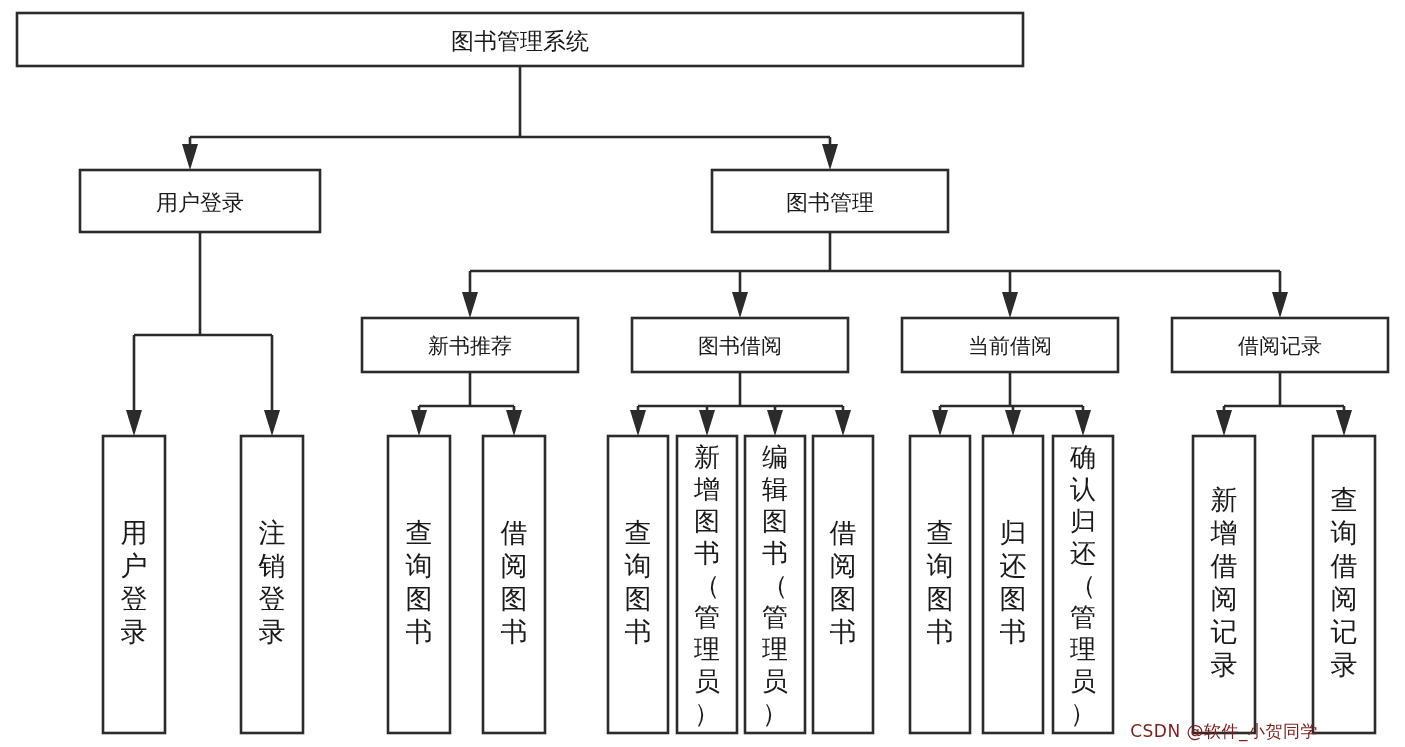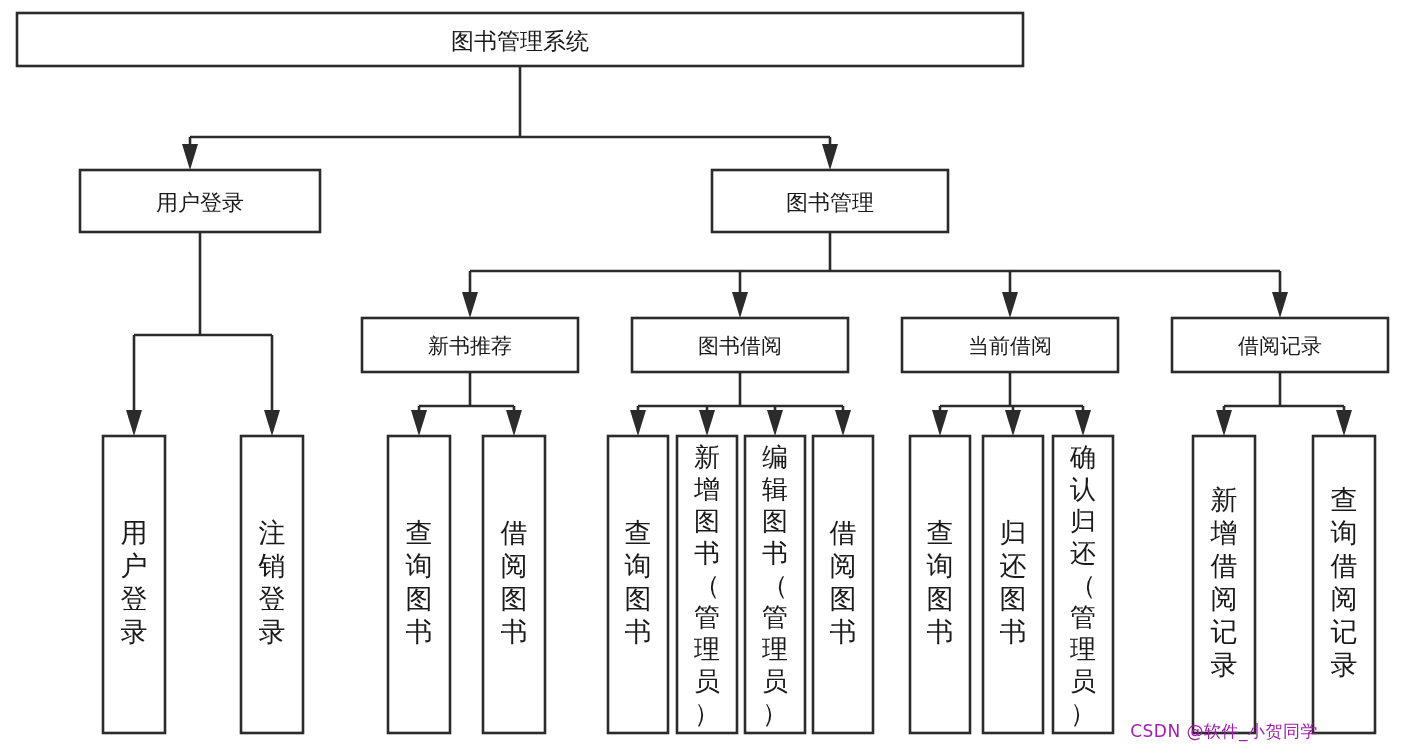--- a/index.html
+++ b/index.html
@@ -51,21 +51,21 @@
     font-family: "DejaVu Sans", "Liberation Sans", sans-serif;
     fill: #1a1a1a;
     text-anchor: middle;
   }
   .watermark {
     position: absolute;
     right: 8px;
     bottom: 4px;
     font-family: "DejaVu Sans", "Liberation Sans", sans-serif;
     font-size: 17px;
-    color: #a21caf;
+    color: #7f1d1d;
     letter-spacing: 0.5px;
     white-space: nowrap;
     pointer-events: none;
   }
 </style>
 </head>
 <body>
 
 <div id="diagram-root">
 

